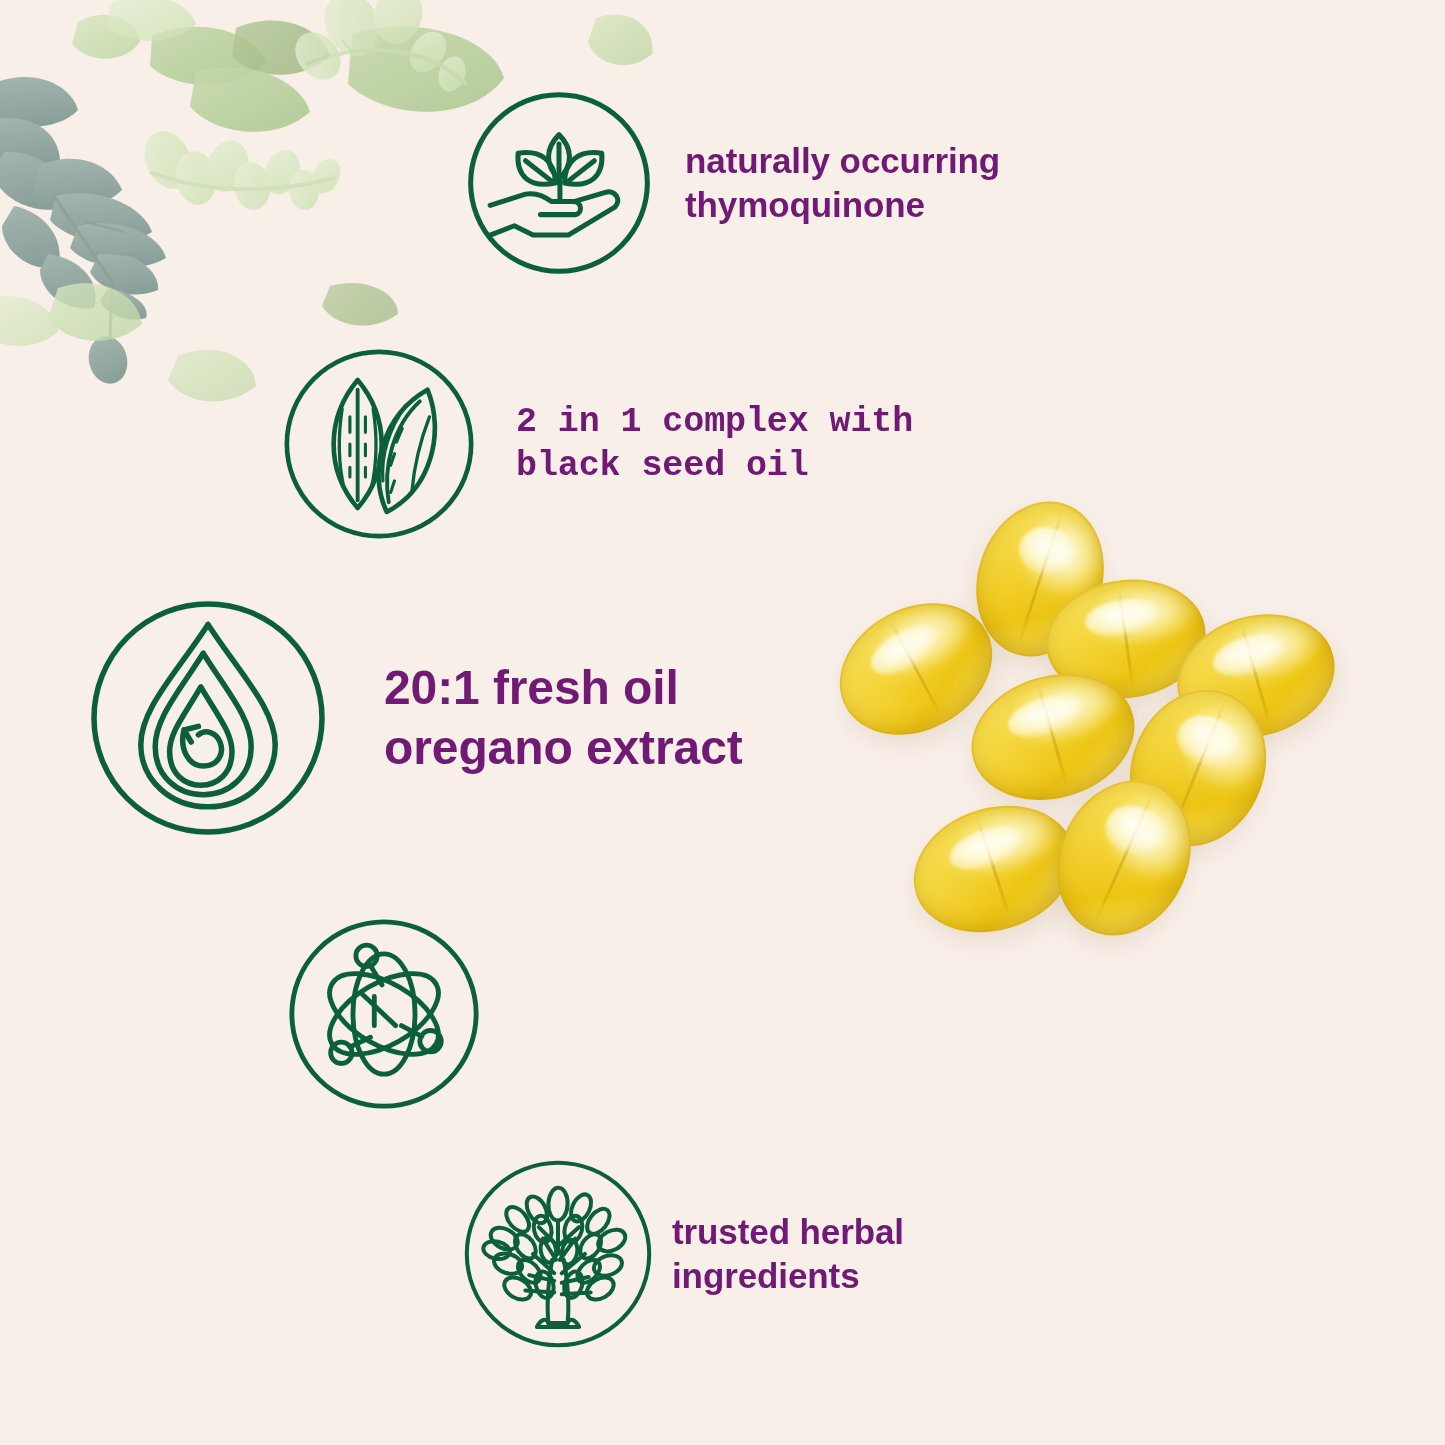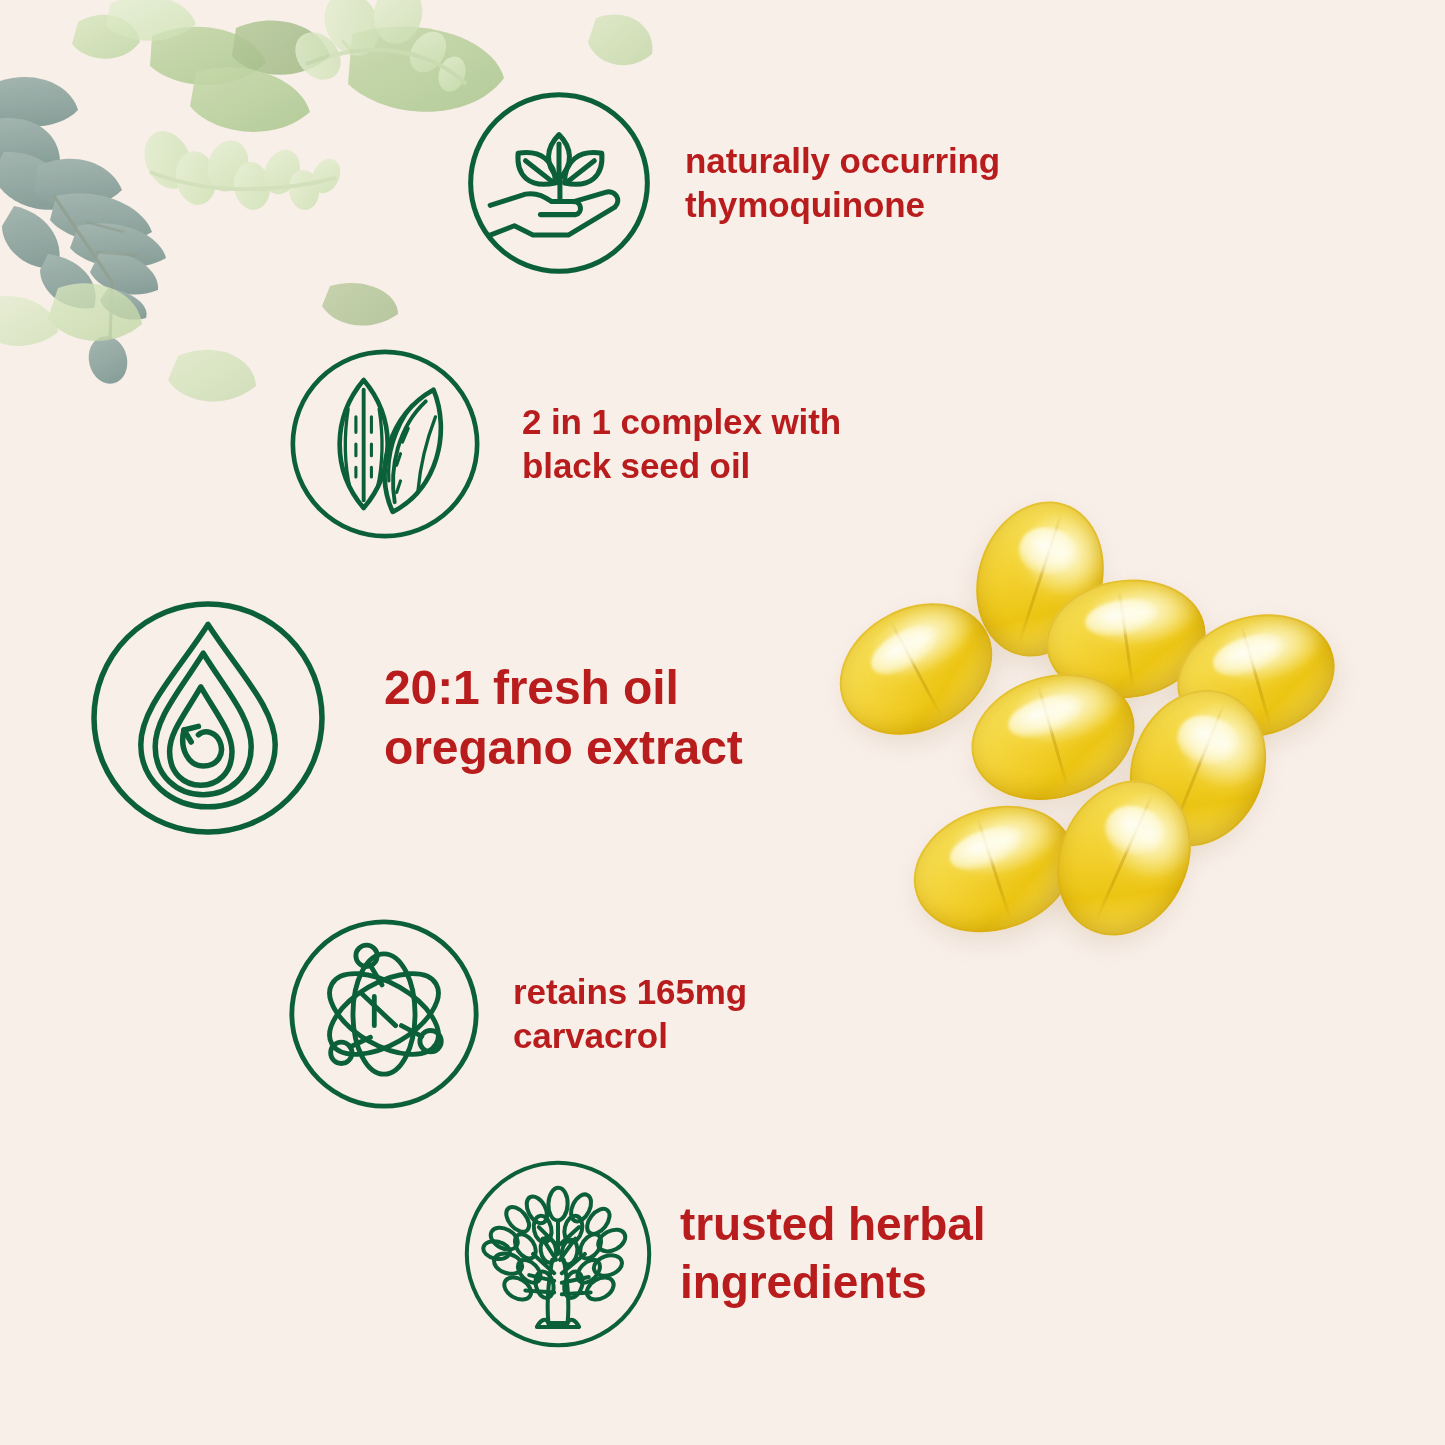--- a/index.html
+++ b/index.html
@@ -40,47 +40,47 @@
     align-items: center;
   }
   .icon-badge {
     position: relative;
     flex: 0 0 auto;
   }
   .icon-badge svg {
     display: block;
   }
   .benefit-label {
-    color: #b91c1c;
+    color: #701a75;
     font-weight: bold;
     line-height: 1.26;
     letter-spacing: -0.1px;
     white-space: pre-line;
   }
 
   
   #row-thymoquinone   { left: 466px;  top: 90px;  }
   #row-thymoquinone .icon-badge { width: 186px; height: 186px; }
   #row-thymoquinone .benefit-label { font-size: 35px; margin-left: 33px; }
 
-  #row-blackseed      { left: 288px;  top: 347px; }
+  #row-blackseed      { left: 282px;  top: 347px; font-family: Liberation Mono, monospace; }
   #row-blackseed .icon-badge { width: 194px; height: 194px; }
   #row-blackseed .benefit-label { font-size: 35px; margin-left: 40px; }
 
   #row-oregano        { left: 88px;   top: 598px; }
   #row-oregano .icon-badge { width: 240px; height: 240px; }
   #row-oregano .benefit-label { font-size: 48px; margin-left: 56px; }
 
   #row-carvacrol      { left: 287px;  top: 917px; }
   #row-carvacrol .icon-badge { width: 194px; height: 194px; }
   #row-carvacrol .benefit-label { font-size: 35px; margin-left: 32px; }
 
   #row-herbal         { left: 462px;  top: 1158px;}
   #row-herbal .icon-badge { width: 192px; height: 192px; }
-  #row-herbal .benefit-label { font-size: 46px; margin-left: 26px; }
+  #row-herbal .benefit-label { font-size: 35px; margin-left: 18px; }
 
   
   #capsule-cluster {
     position: absolute;
     left: 828px;
     top: 478px;
     width: 540px;
     height: 470px;
   }
   .capsule {
@@ -316,22 +316,20 @@
           <circle cx="148" cy="128" r="11"></circle>
           <path d="M139 123 L118 112"></path>
           <circle cx="56" cy="140" r="11"></circle>
           <path d="M65 134 L86 124"></path>
 
           <path d="M78 80 L112 112"></path>
           <path d="M90 112 L90 82"></path>
         </g>
       </svg>
     </div>
-    <div class="benefit-label">retains 165mg
-carvacrol</div>
   </div>
 
   <div class="benefit-row" id="row-herbal">
     <div class="icon-badge">
       <svg viewBox="0 0 200 200" width="192" height="192" xmlns="http://www.w3.org/2000/svg">
         <g fill="none" stroke="#0b6039" stroke-width="4.2" stroke-linecap="round" stroke-linejoin="round">
           <circle cx="100" cy="100" r="95"></circle>
 
           <path d="M90 172 C 88 150, 90 128, 94 106 M110 172 C 112 150, 110 128, 106 106"></path>
           <path d="M78 176 C 82 168, 88 166, 90 172 L110 172 C 112 166, 118 168, 122 176 Z"></path>

